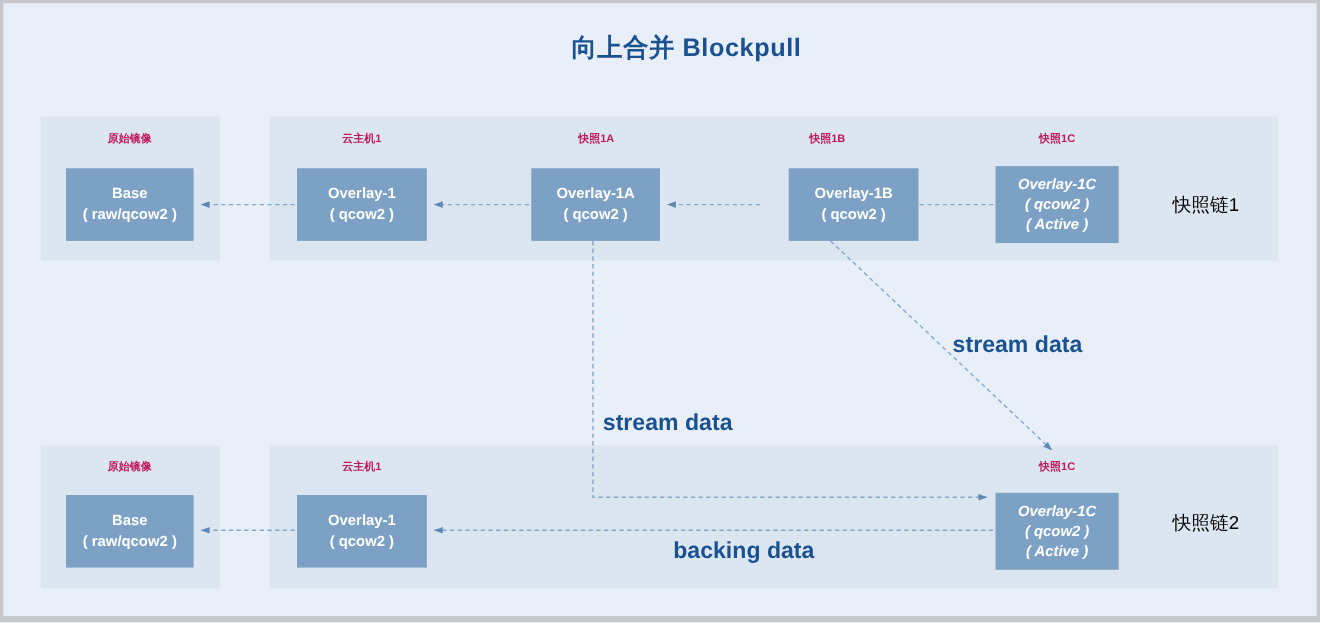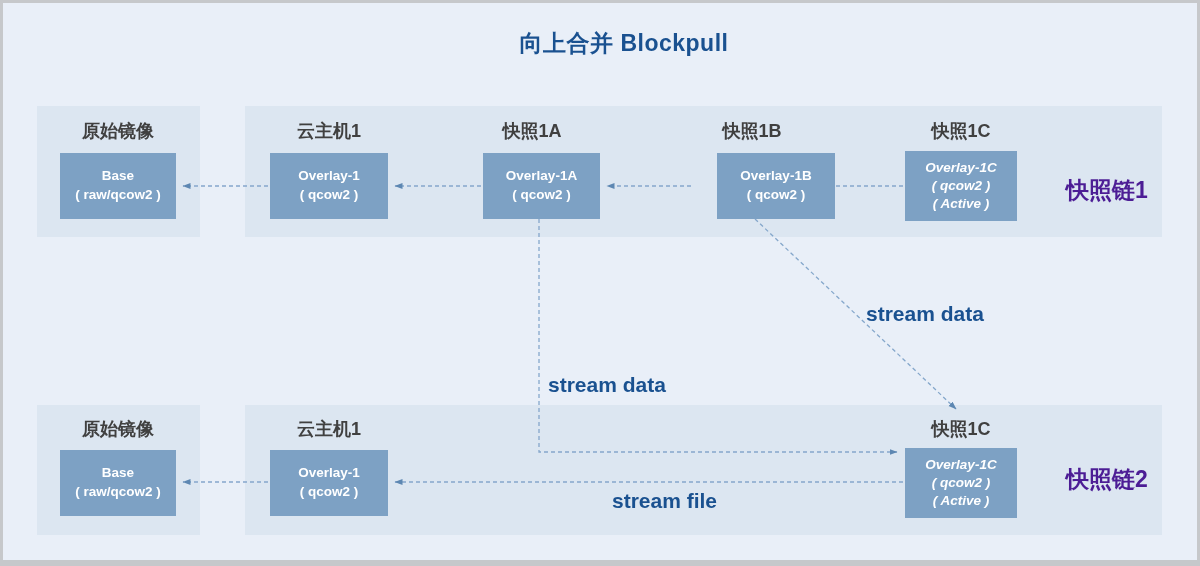--- a/index.html
+++ b/index.html
@@ -33,40 +33,40 @@
     background:#dce6f1;
   }
   .panel-top-base    { left:37px;  top:106px; width:163px; height:131px; }
   .panel-top-chain   { left:245px; top:106px; width:917px; height:131px; }
   .panel-bot-base    { left:37px;  top:405px; width:163px; height:130px; }
   .panel-bot-chain   { left:245px; top:405px; width:917px; height:130px; }
   .node-label {
     position:absolute;
     height:20px;
     text-align:center;
-    font-size:18px; font-weight:600;
-    color:#404040;
+    font-size:10px; font-weight:600;
+    color:#be185d;
     z-index:5;
   }
   .nbox {
     position:absolute;
     background:#7da1c4;
     color:#ffffff;
     display:flex; flex-direction:column;
     align-items:center; justify-content:center;
     text-align:center;
     font-size:13.5px; font-weight:600;
     line-height:1.4;
     z-index:5;
   }
   .nbox.tall { line-height:1.32;font-style:italic; }
   .chain-label {
     position:absolute;
-    font-size:23px; font-weight:bold;
-    color:#4c1d95;
+    font-size:17px; font-weight:normal;
+    color:#000000;
     z-index:5;
   }
   .annot {
     position:absolute;
     font-size:21px; font-weight:600;
     color:#1a5190;
     z-index:6;
   }
   svg.wires {
     position:absolute; left:0; top:0;
@@ -100,21 +100,21 @@
       <line x1="903" y1="186" x2="818" y2="186" marker-end="url(#arw)"></line>
       <line x1="268" y1="482" x2="183" y2="482" marker-end="url(#arw)"></line>
       <line x1="903" y1="482" x2="395" y2="482" marker-end="url(#arw)"></line>
       <polyline points="539,219 539,452 897,452" marker-end="url(#arw)"></polyline>
       <line x1="755" y1="219" x2="956" y2="409" marker-end="url(#arw)"></line>
     </g>
   </svg>
 
   <div class="node-label" style="left:58px;  top:119px; width:120px;">原始镜像</div>
   <div class="node-label" style="left:269px; top:119px; width:120px;">云主机1</div>
-  <div class="node-label" style="left:472px; top:119px; width:120px;">快照1A</div>
+  <div class="node-label" style="left:482px; top:119px; width:120px;">快照1A</div>
   <div class="node-label" style="left:692px; top:119px; width:120px;">快照1B</div>
   <div class="node-label" style="left:901px; top:119px; width:120px;">快照1C</div>
 
   <div class="nbox" style="left:60px;  top:153px; width:116px; height:66px;">
     <span>Base</span>
     <span>( raw/qcow2 )</span>
   </div>
   <div class="nbox" style="left:270px; top:153px; width:118px; height:66px;">
     <span>Overlay-1</span>
     <span>( qcow2 )</span>
@@ -150,14 +150,14 @@
   <div class="nbox tall" style="left:905px; top:448px; width:112px; height:70px;">
     <span>Overlay-1C</span>
     <span>( qcow2 )</span>
     <span>( Active )</span>
   </div>
 
   <div class="chain-label" style="left:1066px; top:464px;">快照链2</div>
 
   <div class="annot" style="left:548px; top:373px;">stream data</div>
   <div class="annot" style="left:866px; top:302px;">stream data</div>
-  <div class="annot" style="left:612px; top:489px;">stream file</div>
+  <div class="annot" style="left:612px; top:489px;">backing data</div>
 </div>
 
 </body></html>

